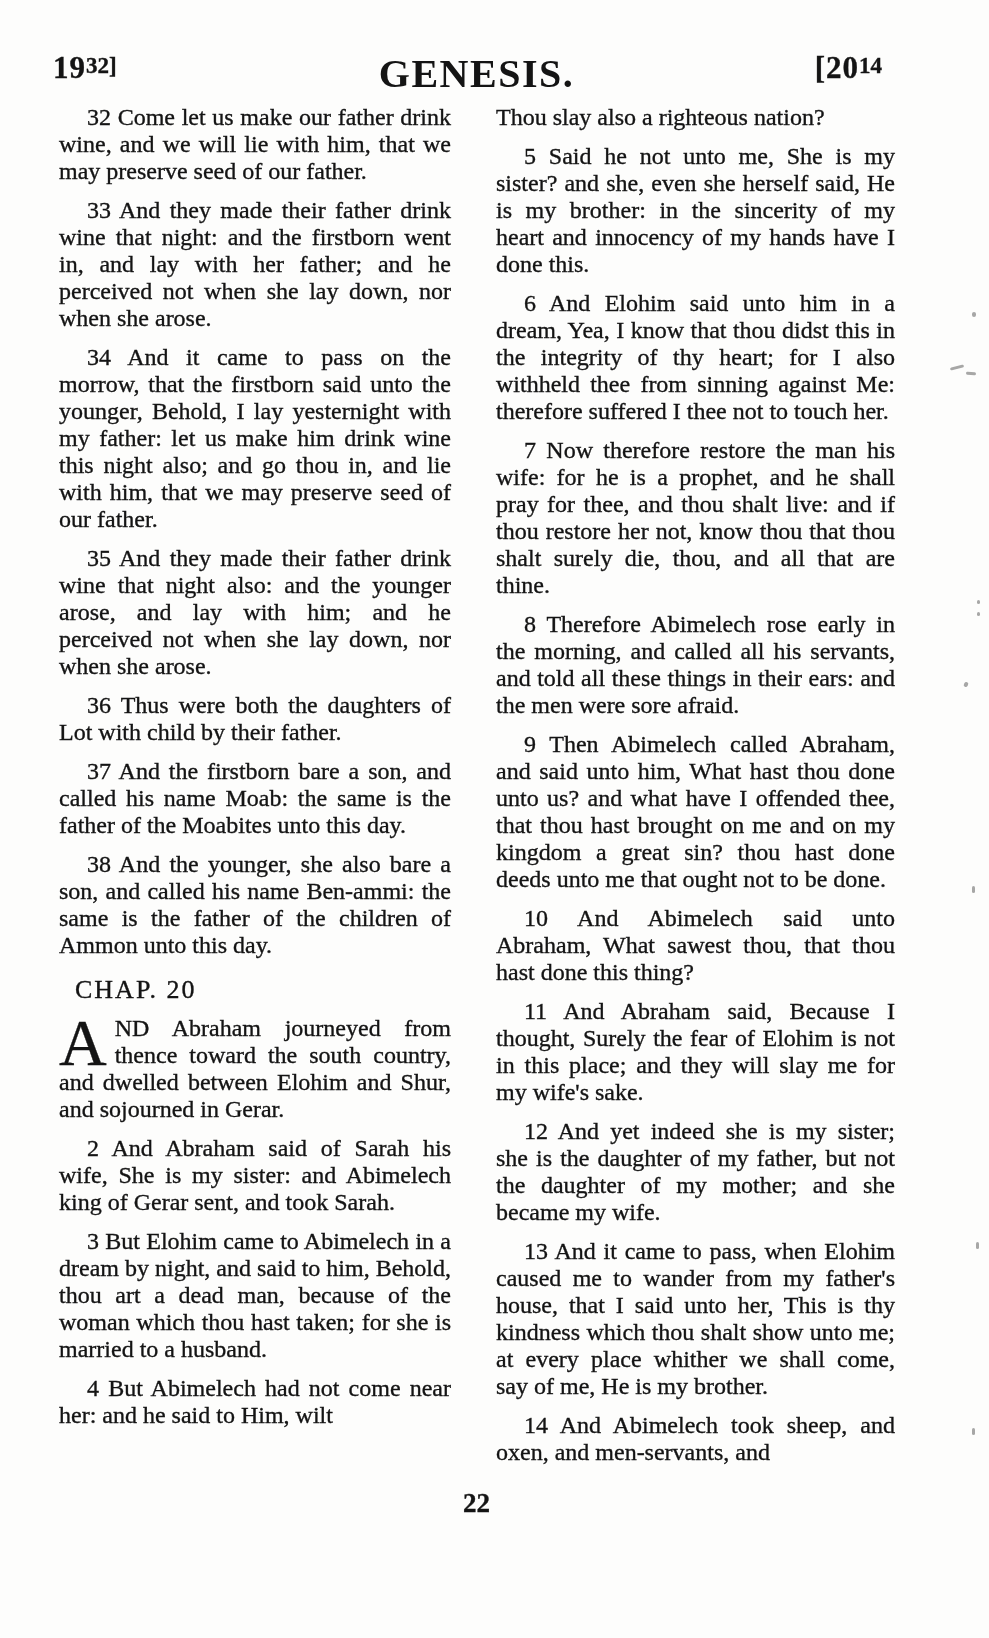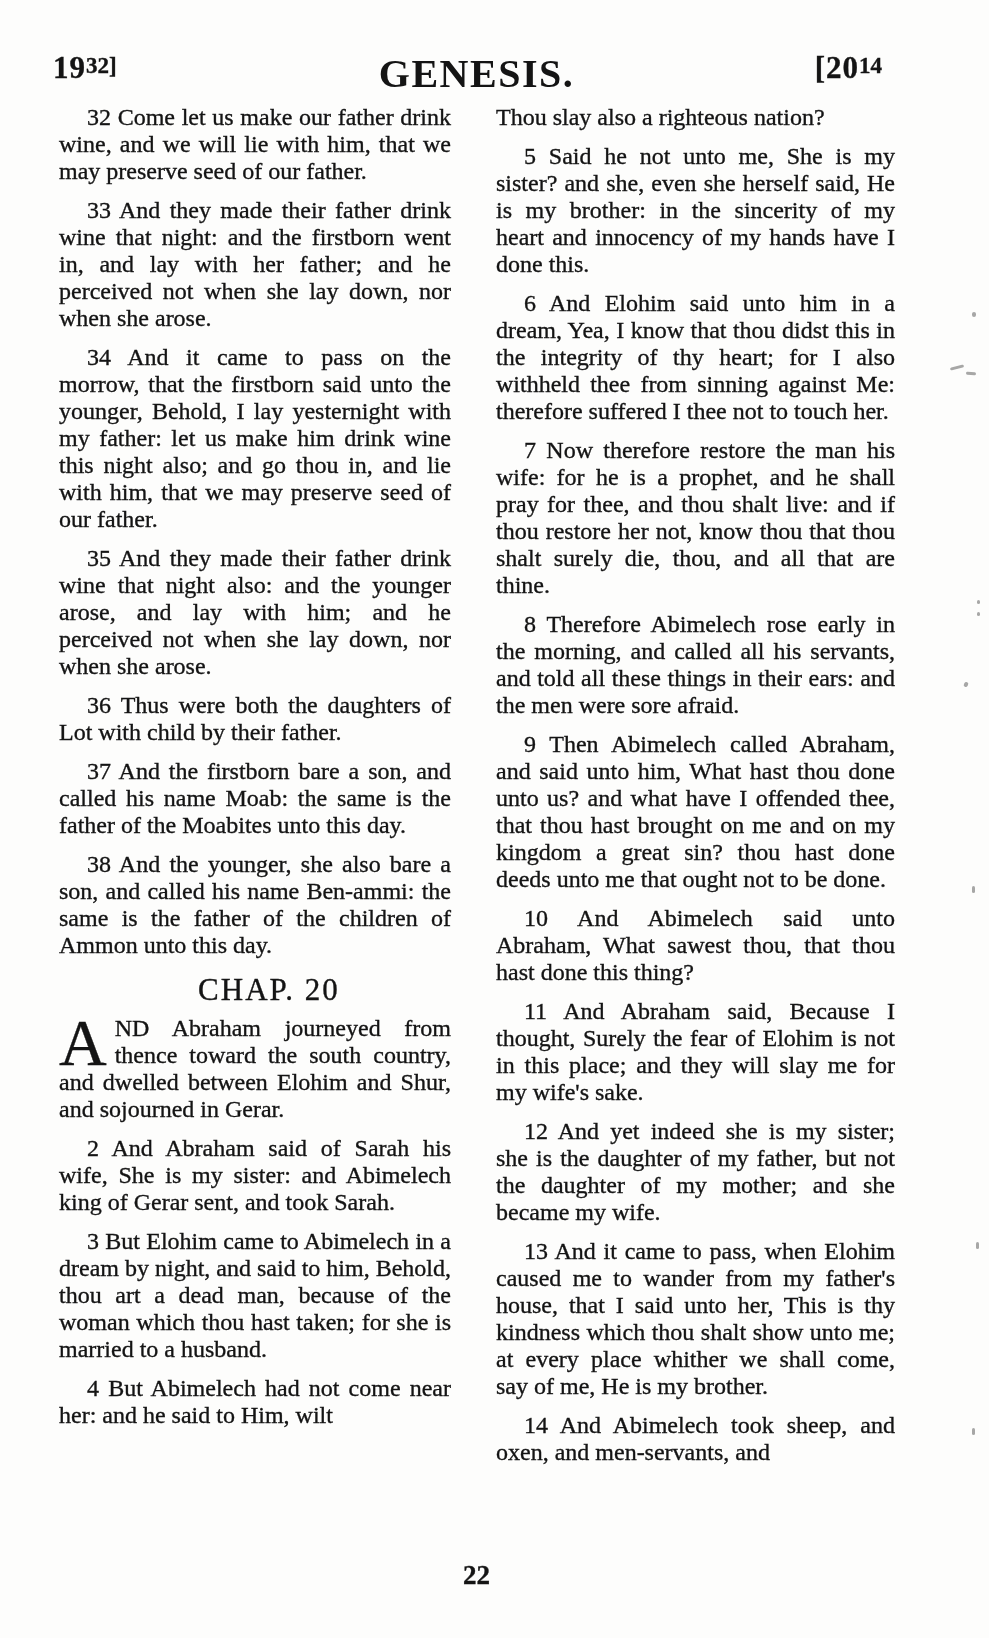--- a/index.html
+++ b/index.html
@@ -31,34 +31,34 @@
     font-size: 24px; line-height: 27px;
     text-align: justify;
     hyphens: auto; -webkit-hyphens: auto;
   }
   .col-left  { left: 47px;  width: 416px; }
   .col-right { left: 484px; width: 423px; }
   .column p { margin: 12px; text-indent: 28px; }
   .column p.no-indent { text-indent: 0; }
 
   .chapter-heading {
-    font-size: 31px; font-weight: normal;
-    text-align: center; text-indent: 0;
+    font-size: 26px; font-weight: normal;
+    text-align: left; text-indent: 0;
     letter-spacing: 2px;
     margin: 17px 0 11px 0 !important;
   }
   .drop-cap {
     float: left;
     font-size: 66px; line-height: 52px;
     padding: 2px 8px 0 0;
   }
 
   
   .page-number {
-    position: absolute; left: 47px; width: 859px; top: 1560px;
+    position: absolute; left: 47px; width: 859px; top: 1488px;
     text-align: center; font-size: 27px; font-weight: bold;
   }
 
   
   .speck { position: absolute; background: #8a8a8a; border-radius: 2px; opacity: .75; }
   .speck.s1 { left: 972px; top: 312px; width: 4px; height: 5px; }
   .speck.s2 { left: 950px; top: 366px; width: 14px; height: 3px; transform: rotate(-14deg); }
   .speck.s2b{ left: 966px; top: 372px; width: 10px; height: 3px; transform: rotate(6deg); }
   .speck.s3 { left: 977px; top: 600px; width: 3px; height: 4px; }
   .speck.s3b{ left: 977px; top: 612px; width: 3px; height: 4px; }

